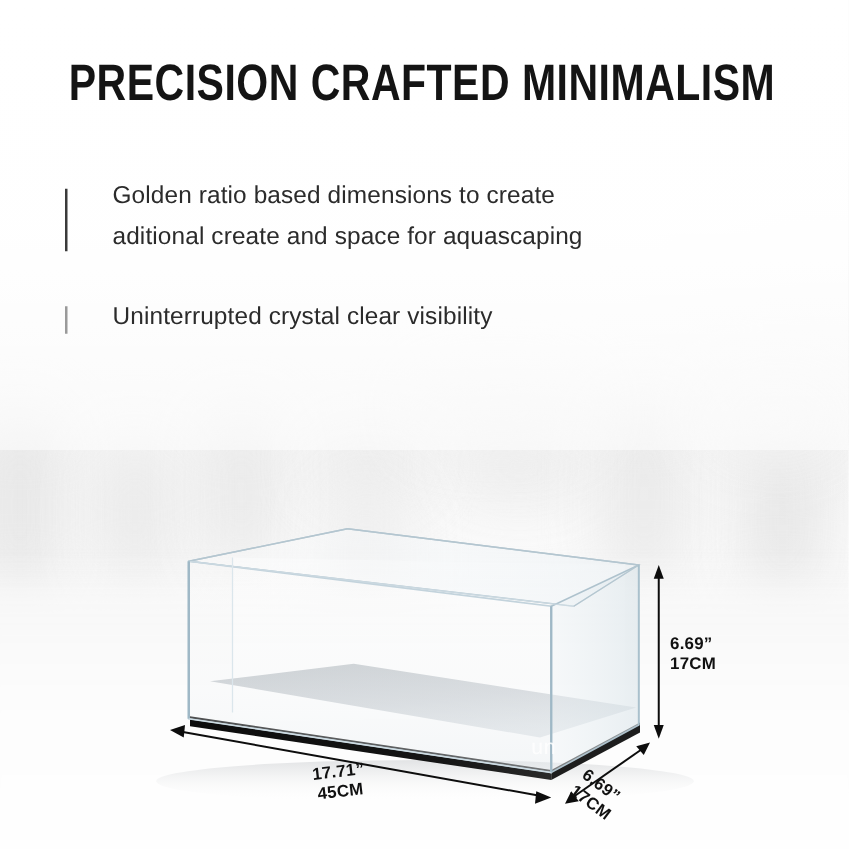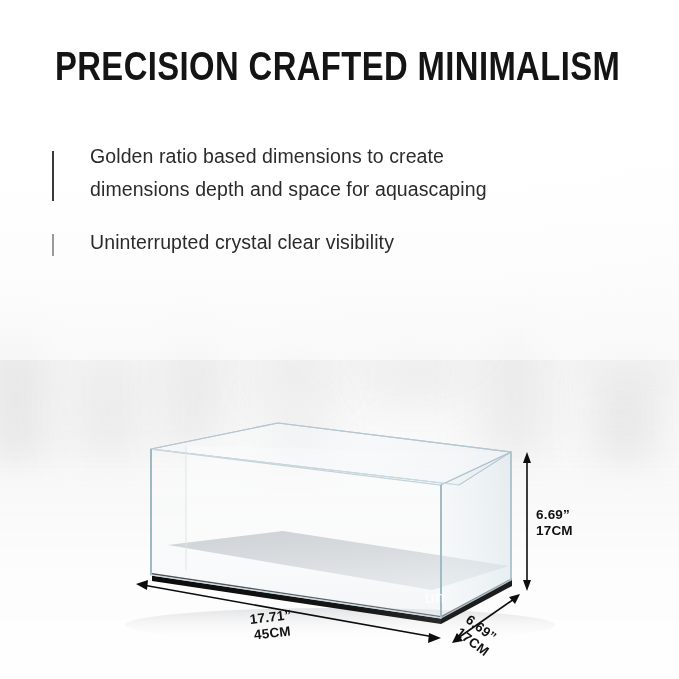--- a/index.html
+++ b/index.html
@@ -83,21 +83,21 @@
     position: absolute;
     left: 52px;
     top: 140px;
     width: 560px;
   }
   .bullet {
     position: relative;
     display: flex;
     align-items: center;
   }
-  .bullet + .bullet { margin-top: 20px; }
+  .bullet + .bullet { margin-top: 31px; }
   .tick {
     flex: 0 0 auto;
     width: 2px;
     background: #5a5a5a;
     margin-top: 5px;
   }
   .bullet.tall  .tick { height: 50px; background: #3a3a3a; }
   .bullet.short .tick { height: 22px; background: #9a9a9a; }
   .btext {
     margin-left: 36px;
@@ -157,21 +157,21 @@
 
   <div class="headline">PRECISION CRAFTED MINIMALISM</div>
 
   <div class="bullets">
 
     <div class="bullet tall">
       <div class="tick"></div>
       <div class="btext">
         <span>Golden ratio based dimensions to create</span>
         <br>
-        <span>dimensions depth and space for aquascaping</span>
+        <span>aditional create and space for aquascaping</span>
       </div>
     </div>
 
     <div class="bullet short">
       <div class="tick"></div>
       <div class="btext">Uninterrupted crystal clear visibility</div>
     </div>
 
 
   </div>

